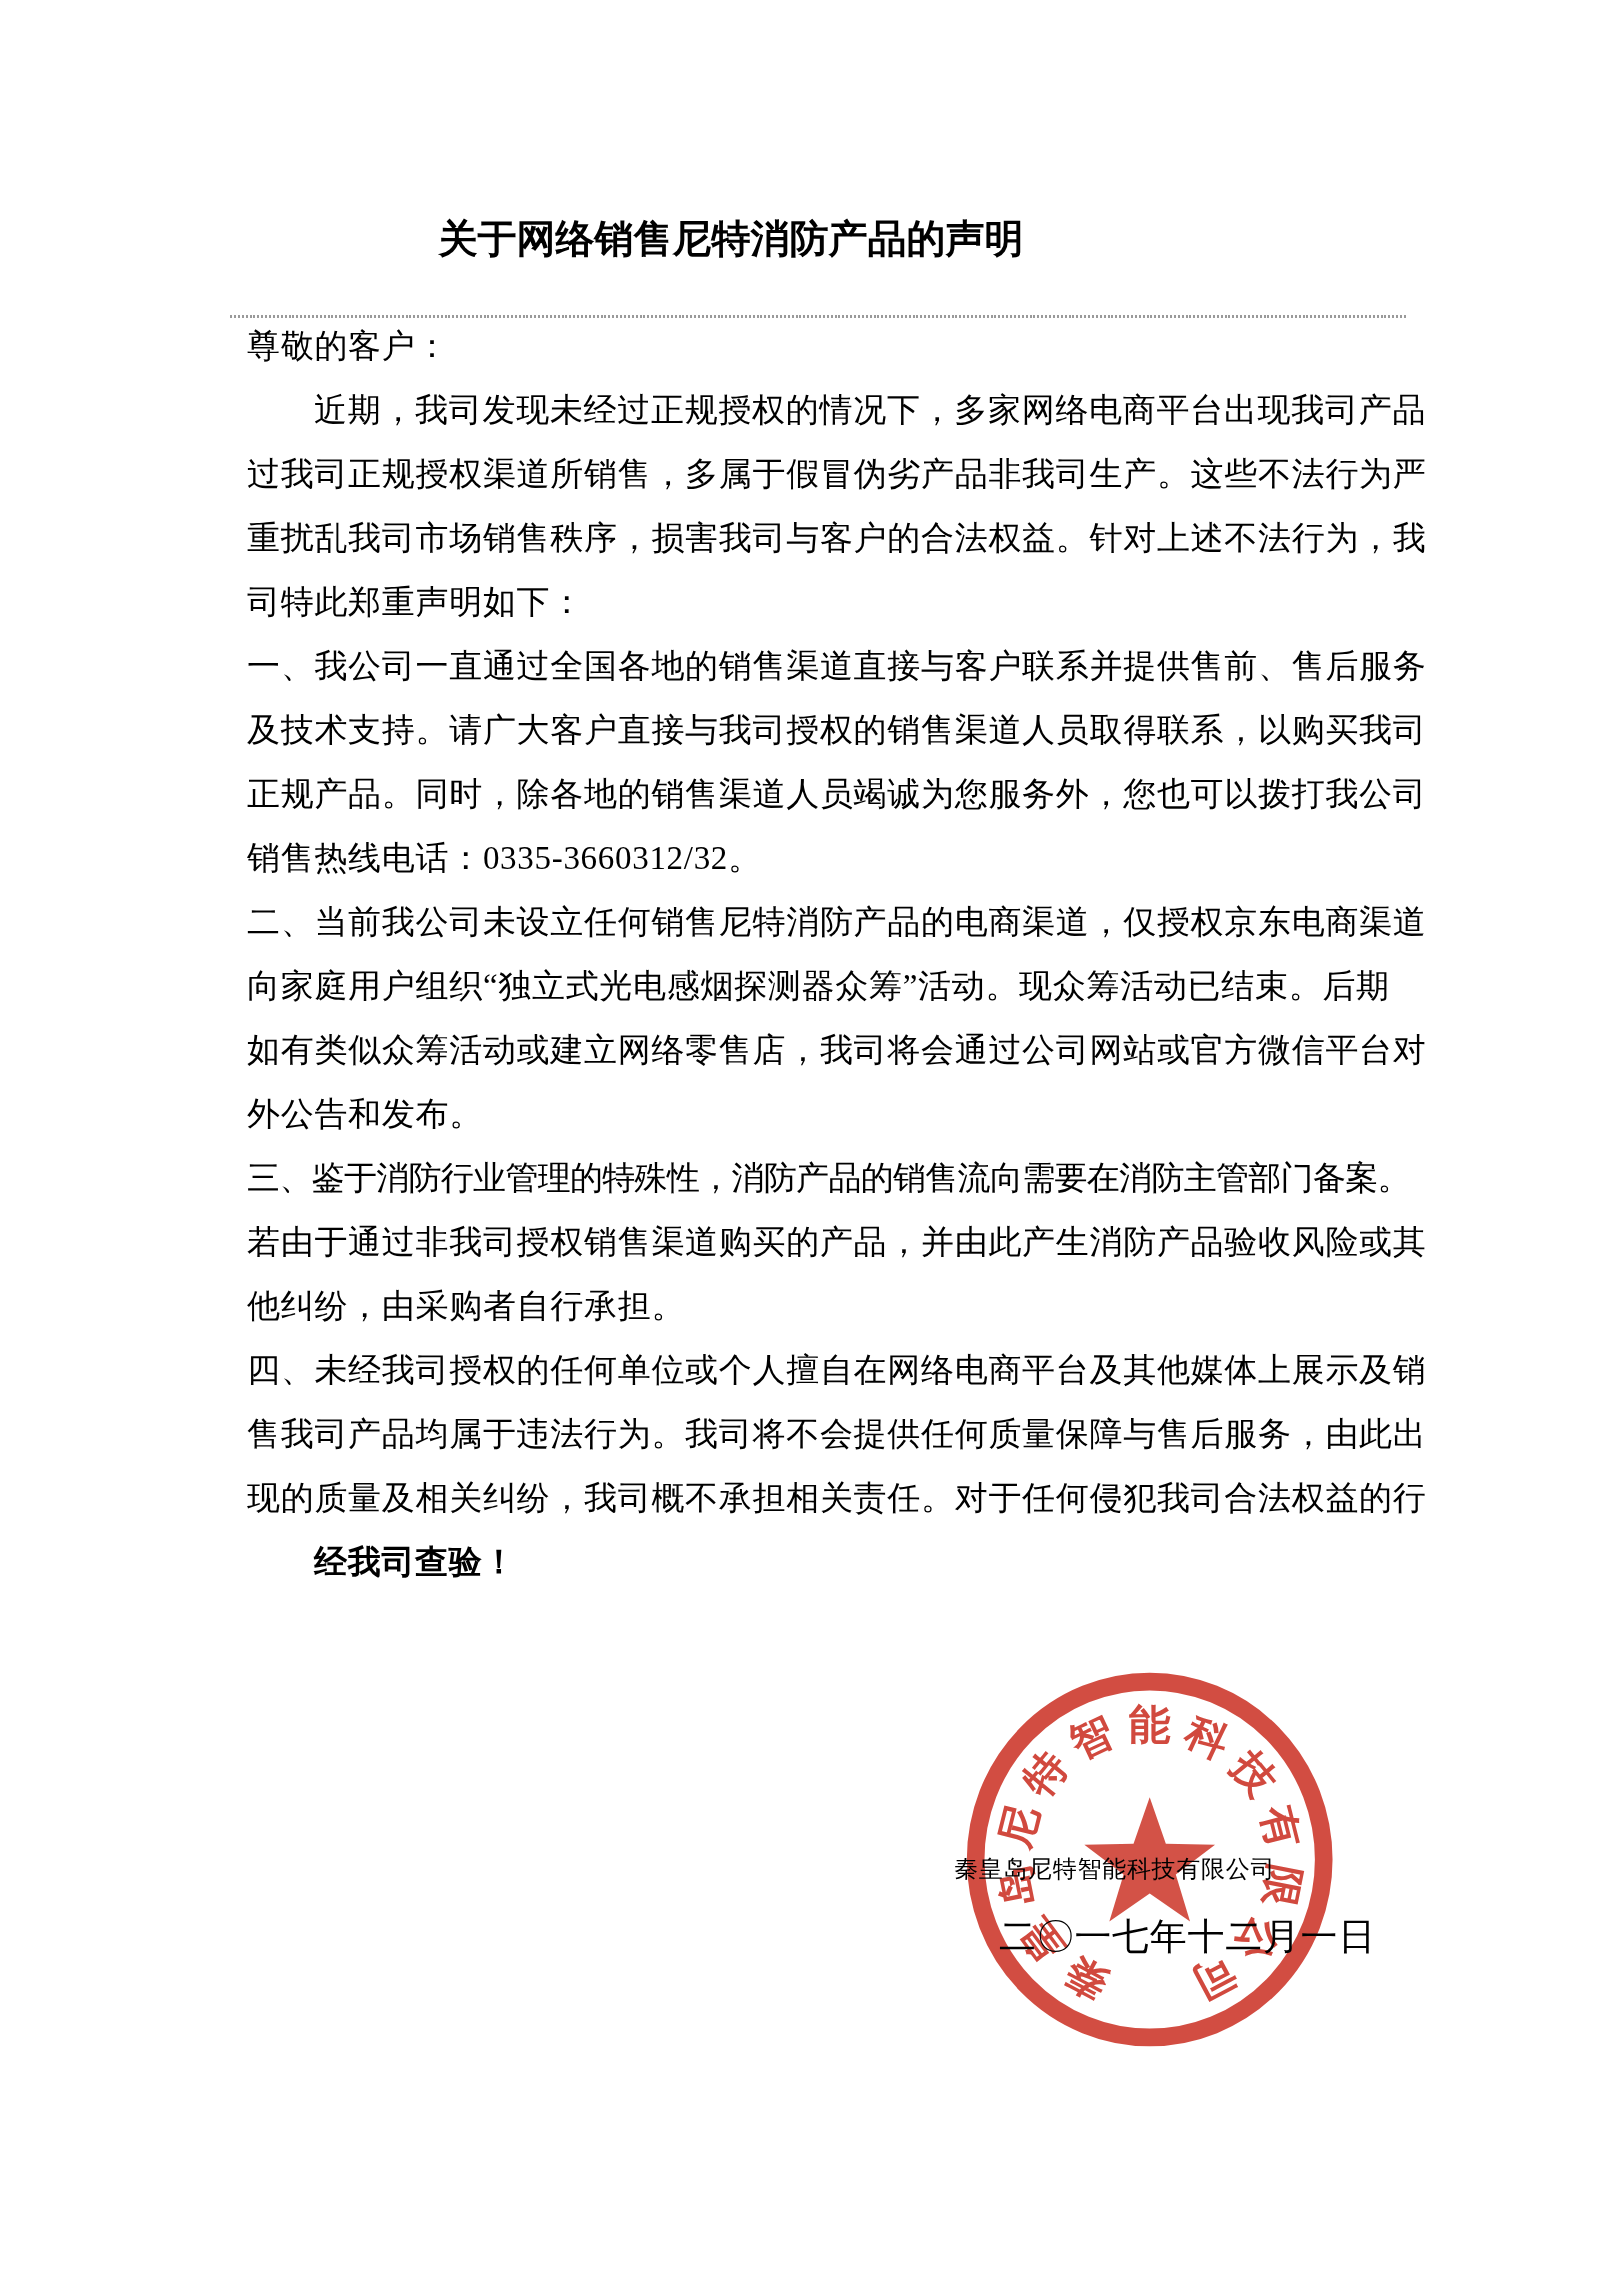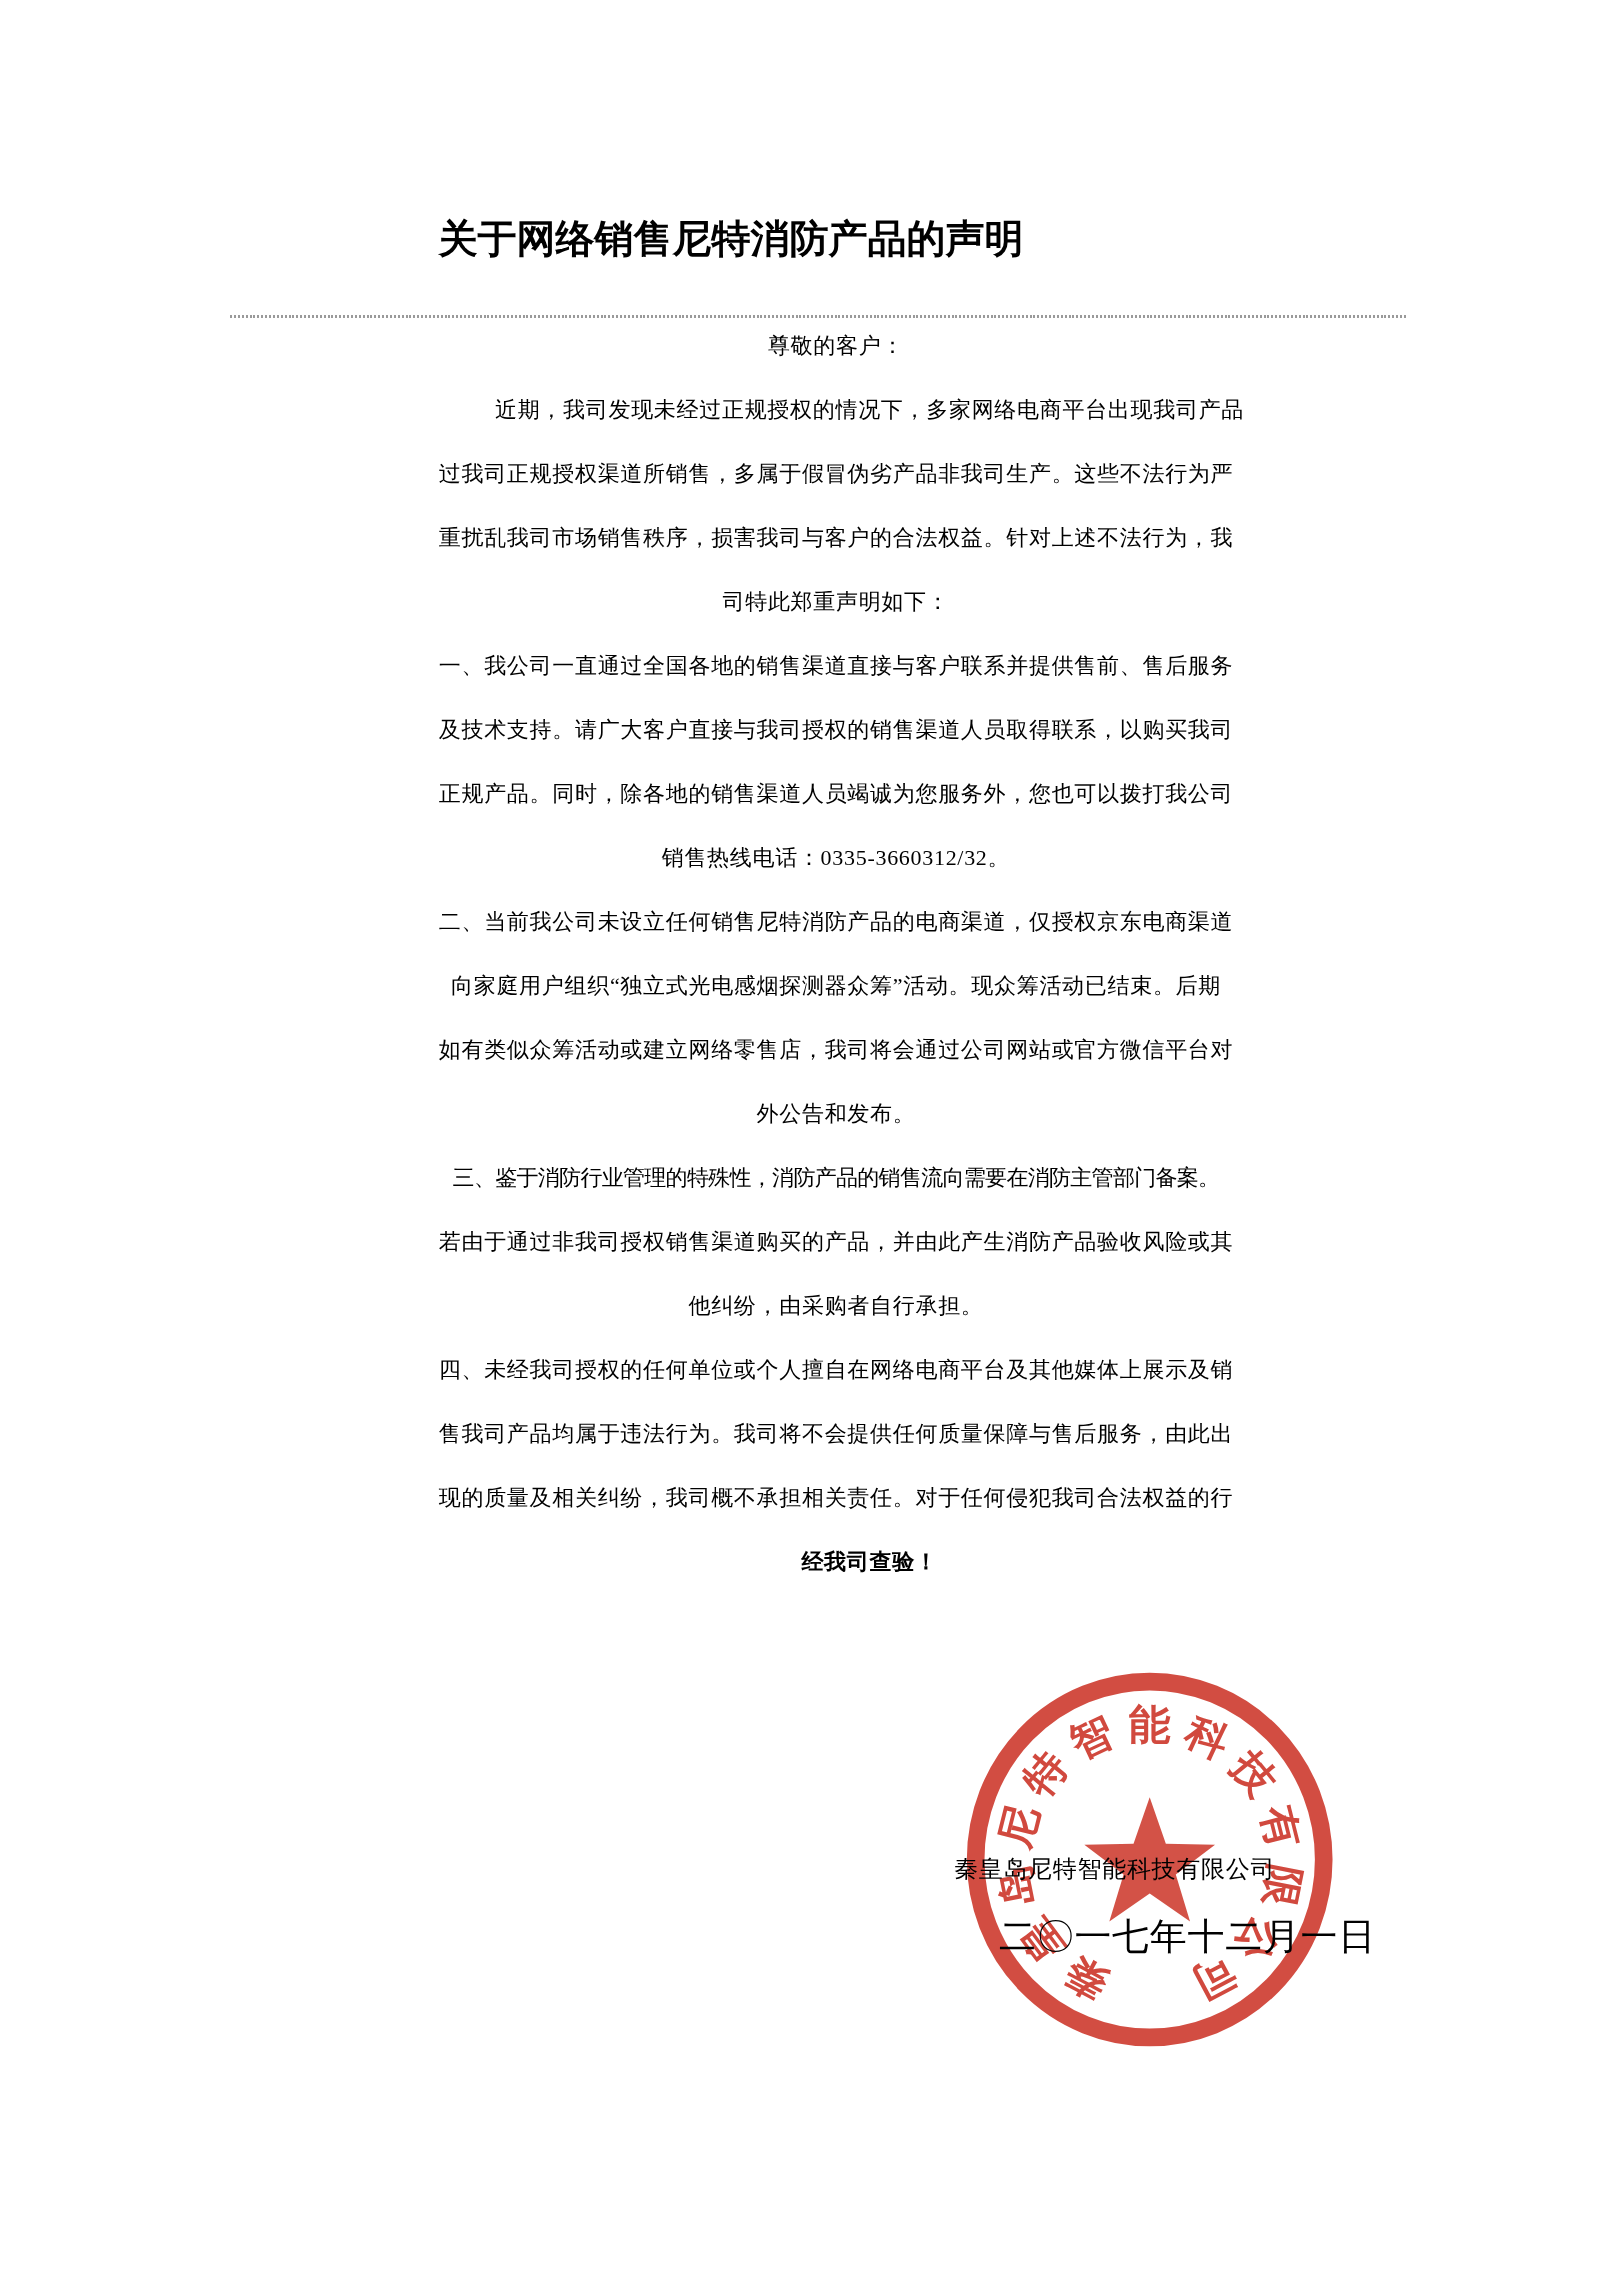--- a/index.html
+++ b/index.html
@@ -30,24 +30,23 @@
     background-image:repeating-linear-gradient(90deg,#9a9a9a 0 2px,transparent 2px 3.9px);
   }
   .body-text{
     position:absolute;
     left:247px; top:314px;
     width:1178px;
   }
   .line{
     height:64px;
     line-height:64px;
-    font-size:22px;
+    font-size:33px;
     letter-spacing:0.7px;
     white-space:nowrap;
-    text-align:center;
   }
   .line.indent{padding-left:67px;}
   .line.bold{font-weight:700;}
   .line.tight{letter-spacing:-0.7px;}
   .signature-company{
     position:absolute;
     left:954px; top:1837px;
     height:64px; line-height:64px;
     font-size:24px; letter-spacing:0.7px;
     white-space:nowrap;

